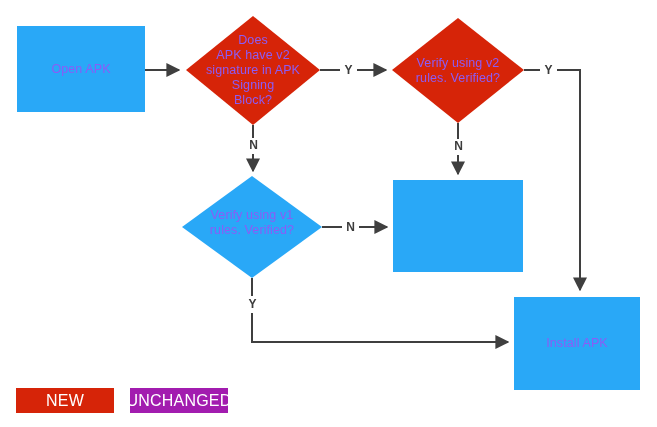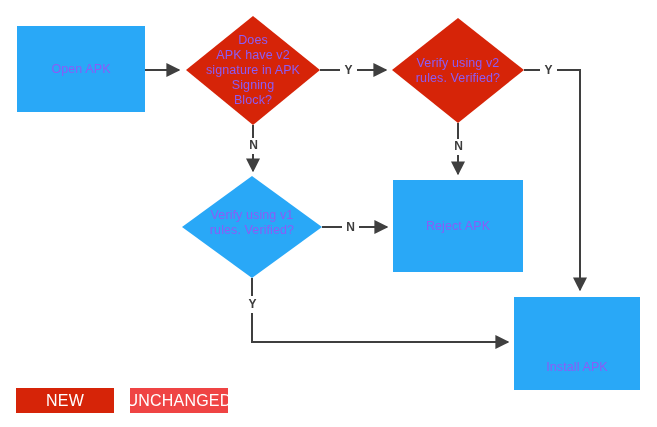--- a/index.html
+++ b/index.html
@@ -107,33 +107,32 @@
 signature in APK
 Signing
 Block?</div>
 
   <div class="node-label diamond-label" style="left:392px; top:18px; width:132px; height:105px;">Verify using v2
 rules. Verified?</div>
 
   <div class="node-label diamond-label" style="left:182px; top:172px; width:140px; height:102px;">Verify using v1
 rules. Verified?</div>
 
-  <div class="node-label" style="left:393px; top:180px; width:130px; height:92px;">Reject APK</div>
 
-  <div class="node-label" style="left:514px; top:297px; width:126px; height:93px;margin-top:24px;">Install APK</div>
+  <div class="node-label" style="left:514px; top:297px; width:126px; height:93px;">Install APK</div>
 
   <div class="edge-label" style="left:340px; top:64px; width:17px;">Y</div>
 
   <div class="edge-label" style="left:245px; top:139px; width:17px;">N</div>
 
   <div class="edge-label" style="left:540px; top:64px; width:17px;">Y</div>
 
   <div class="edge-label" style="left:450px; top:140px; width:17px;">N</div>
 
   <div class="edge-label" style="left:342px; top:221px; width:17px;">N</div>
 
   <div class="edge-label" style="left:244px; top:298px; width:17px;">Y</div>
 
   <div class="legend-chip" style="left:16px; top:388px; width:98px; height:25px; background:#D62408;">NEW</div>
 
-  <div class="legend-chip" style="left:130px; top:388px; width:98px; height:25px; background:#ef4444;">UNCHANGED</div>
+  <div class="legend-chip" style="left:130px; top:388px; width:98px; height:25px; background:#a21caf;">UNCHANGED</div>
 
 </div>
 
 </body></html>

